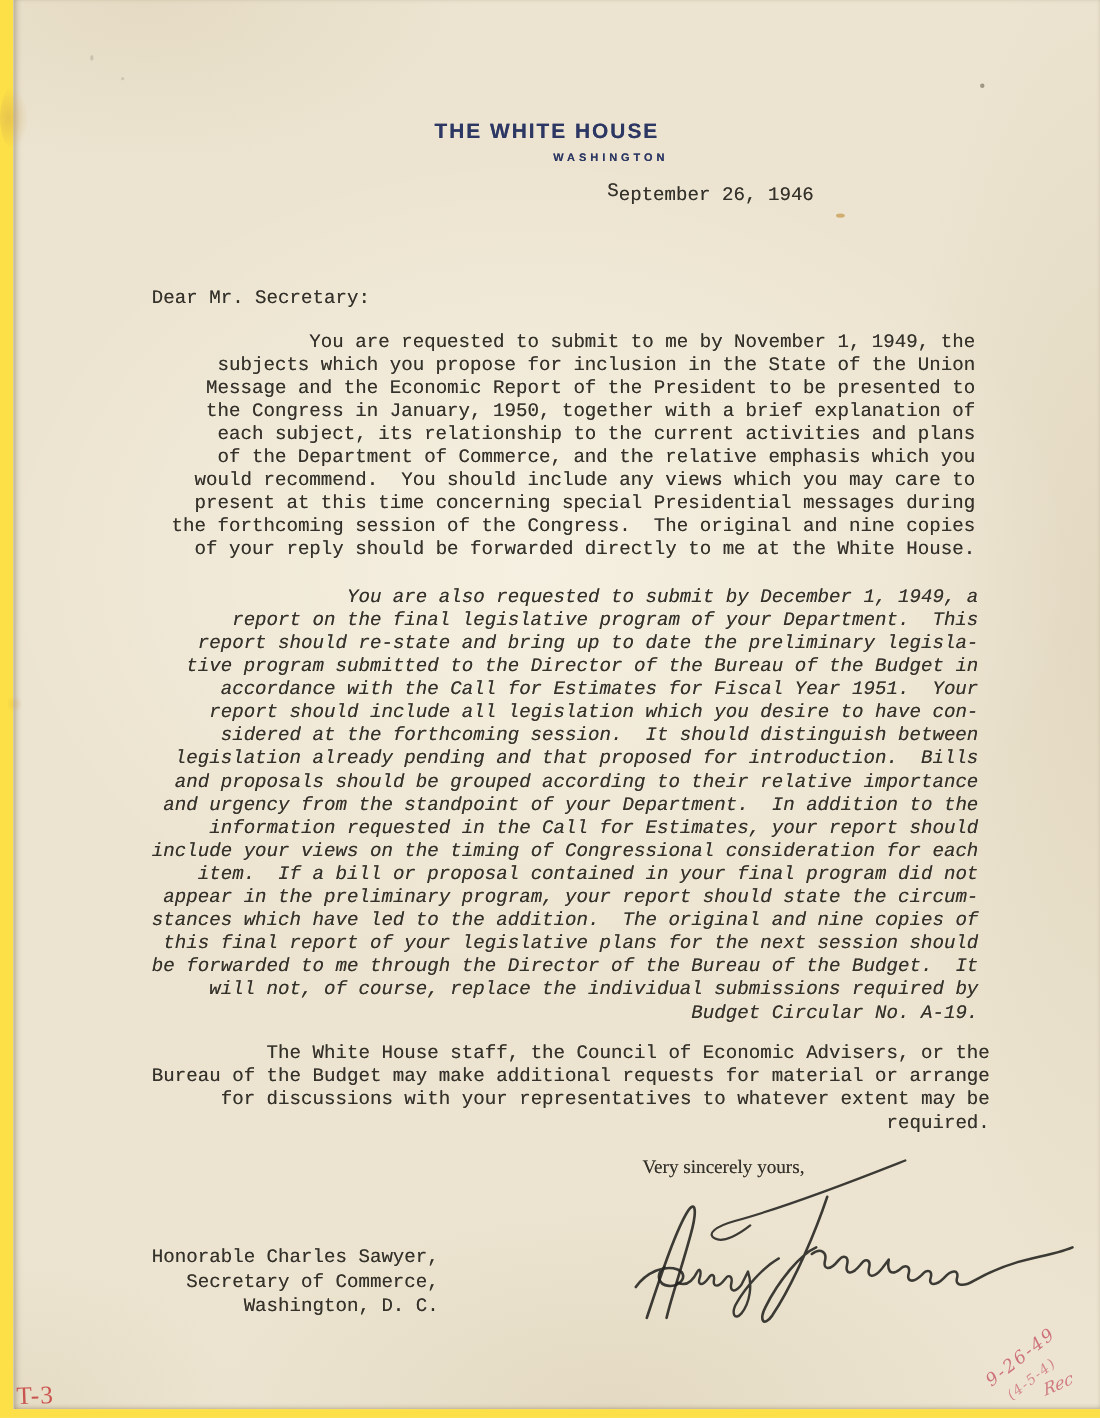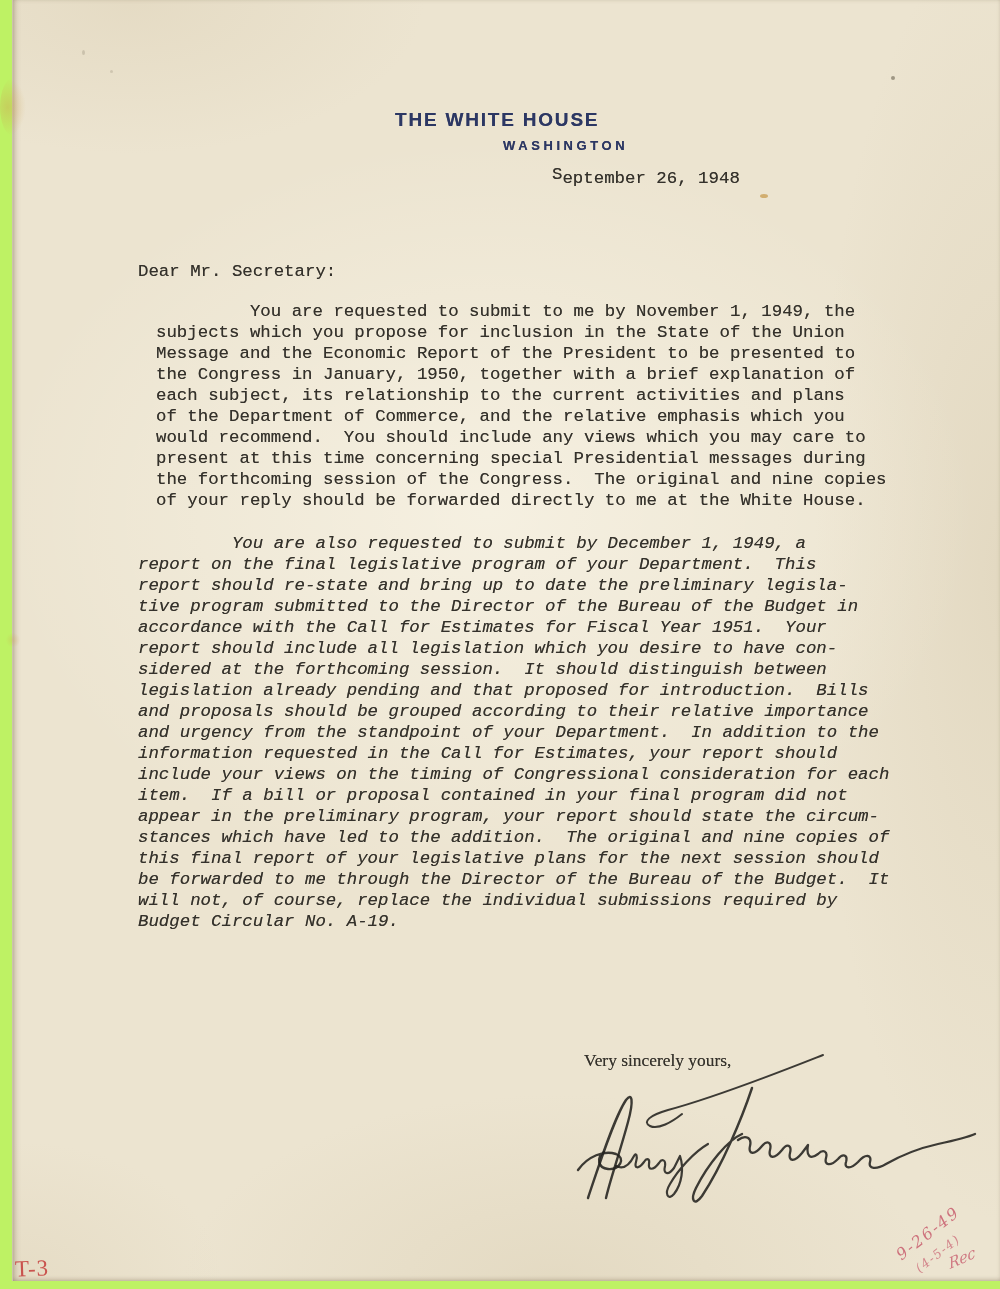--- a/index.html
+++ b/index.html
@@ -1,36 +1,36 @@
 <!DOCTYPE html>
 <html><head>
 <meta charset="utf-8">
 <style>
   html,body{margin:0;padding:0;background:#f6f5f2;}
-  #page{position:relative;width:1000px;height:1289px;overflow:hidden;background:#bef264;
-        font-family:"Liberation Mono",monospace;}
+  #page{position:relative;width:1000px;height:1289px;overflow:hidden;background:#fde047;
+        font-family:"Liberation Mono",monospace;text-align:right;}
   
   #paper{position:absolute;left:12px;top:0;width:988px;height:1281px;
     background-color:#ece4d0;
     background-image:
       radial-gradient(ellipse 680px 520px at 48% 40%, rgba(255,252,242,.50), rgba(255,252,242,0) 72%),
       radial-gradient(ellipse 260px 900px at 100% 45%, rgba(203,188,156,.28), rgba(203,188,156,0) 72%),
       radial-gradient(ellipse 420px 220px at 12% 0%, rgba(212,198,168,.30), rgba(212,198,168,0) 70%),
       radial-gradient(ellipse 520px 260px at 55% 100%, rgba(206,192,160,.28), rgba(206,192,160,0) 72%),
       radial-gradient(ellipse 300px 200px at 0% 100%, rgba(210,196,164,.25), rgba(210,196,164,0) 70%);
     box-shadow: inset 4px 0 6px -3px rgba(110,95,65,.45), inset 0 -3px 5px -2px rgba(110,95,65,.30),
                 inset -2px 0 4px -2px rgba(110,95,65,.25);
     border-left:1px solid #cdc3ac;}
   .type{position:absolute;color:#34312b;font-size:17.4px;line-height:21px;white-space:pre;
         text-shadow:0 0 .6px rgba(52,49,42,.65);}
   #letterhead-title{position:absolute;left:395px;top:109px;color:#2c3763;
         font-family:"Liberation Sans",sans-serif;font-weight:700;font-size:19px;
         letter-spacing:1.8px;white-space:pre;text-shadow:0 0 .5px rgba(44,55,99,.8);}
   #letterhead-sub{position:absolute;left:503px;top:138px;color:#2c3763;
-        font-family:"Liberation Sans",sans-serif;font-weight:700;font-size:13px;
+        font-family:"Liberation Sans",sans-serif;font-weight:700;font-size:10px;
         letter-spacing:3.6px;white-space:pre;text-shadow:0 0 .5px rgba(44,55,99,.8);}
   #date-line{left:552px;top:168px;}
   #date-line .raised{position:relative;top:-4px;}
   #salutation{left:138px;top:261px;}
   #para1{left:156px;top:301px;}
   #para2{left:138px;top:533px;font-style:italic;}
   #para3{left:138px;top:948px;}
   #closing{left:584px;top:1050px;font-family:Liberation Serif, serif;}
   #addressee{left:138px;top:1133px;line-height:22.5px;}
   #signature-svg{position:absolute;left:570px;top:1048px;width:420px;height:165px;}
@@ -60,21 +60,21 @@
   <div id="stain-1"></div>
   <div id="stain-2"></div>
   <div class="speck" style="left:891px;top:76px;width:4px;height:4px;background:rgba(95,87,70,.55);"></div>
   <div class="speck" style="left:760px;top:194px;width:8px;height:4px;background:rgba(192,138,48,.6);"></div>
   <div class="speck" style="left:82px;top:50px;width:3px;height:5px;background:rgba(150,140,120,.35);"></div>
   <div class="speck" style="left:110px;top:70px;width:3px;height:3px;background:rgba(150,140,120,.3);"></div>
 
   <div id="letterhead-title">THE WHITE HOUSE</div>
   <div id="letterhead-sub">WASHINGTON</div>
 
-  <div id="date-line" class="type"><span class="raised">S</span><span>eptember 26, 1948</span></div>
+  <div id="date-line" class="type"><span class="raised">S</span><span>eptember 26, 1946</span></div>
 
   <div id="salutation" class="type">Dear Mr. Secretary:</div>
   <div id="para1" class="type">         You are requested to submit to me by November 1, 1949, the
 subjects which you propose for inclusion in the State of the Union
 Message and the Economic Report of the President to be presented to
 the Congress in January, 1950, together with a brief explanation of
 each subject, its relationship to the current activities and plans
 of the Department of Commerce, and the relative emphasis which you
 would recommend.  You should include any views which you may care to
 present at this time concerning special Presidential messages during
@@ -92,36 +92,43 @@
 and urgency from the standpoint of your Department.  In addition to the
 information requested in the Call for Estimates, your report should
 include your views on the timing of Congressional consideration for each
 item.  If a bill or proposal contained in your final program did not
 appear in the preliminary program, your report should state the circum-
 stances which have led to the addition.  The original and nine copies of
 this final report of your legislative plans for the next session should
 be forwarded to me through the Director of the Bureau of the Budget.  It
 will not, of course, replace the individual submissions required by
 Budget Circular No. A-19.</div>
+  <div id="para3" class="type">         The White House staff, the Council of Economic Advisers, or the
+Bureau of the Budget may make additional requests for material or arrange
+for discussions with your representatives to whatever extent may be
+required.</div>
 
   <div id="closing" class="type">Very sincerely yours,</div>
 
   <svg id="signature-svg" viewBox="0 0 420 165" xmlns="http://www.w3.org/2000/svg">
     <title>Harry Truman</title>
 
     <path stroke-width="2.4" d="M 18 150 C 28 120 44 70 56 52 C 62 44 64 52 58 74 C 50 104 40 132 36 150"></path>
     <path stroke-width="2.4" d="M 8 122 C 18 108 34 102 46 106 C 56 110 50 122 38 121 C 28 120 26 110 34 104"></path>
     <path stroke-width="2.2" d="M 46 118 C 54 122 60 116 64 108 C 66 104 68 108 66 114 C 64 120 68 122 74 114 C 77 109 80 111 79 116 C 78 122 83 123 89 115 C 92 110 96 112 95 118 C 93 126 98 128 104 120 L 110 108 C 114 120 112 136 104 146 C 98 153 94 146 100 136 C 108 122 124 104 138 96"></path>
 
     <path stroke-width="2.0" d="M 253 7 C 225 18 150 48 98 62 C 80 67 72 74 80 78 C 88 82 102 74 112 66"></path>
 
     <path stroke-width="2.4" d="M 182 40 C 172 70 152 118 132 148 C 124 159 120 152 126 140 C 138 116 158 92 172 86"></path>
 
     <path stroke-width="2.3" d="M 168 92 C 176 86 182 90 180 98 C 178 106 184 108 192 98 C 197 92 202 94 200 102 C 198 110 204 112 212 102 C 217 95 222 97 220 105 C 218 113 224 115 232 105 L 238 97 C 236 108 240 112 248 106 C 253 101 258 103 256 110 C 254 117 260 119 268 111 C 273 105 278 107 276 114 C 274 120 280 122 288 114 C 296 105 302 107 300 114 C 298 121 306 122 316 116 C 330 108 350 100 368 96 C 382 93 396 90 405 86"></path>
   </svg>
 
+  <div id="addressee" class="type">Honorable Charles Sawyer,
+Secretary of Commerce,
+Washington, D. C.</div>
 
   <div id="note-date" class="red-note">9-26-49</div>
   <div id="note-num" class="red-note">(4-5-4)</div>
   <div id="note-scribble" class="red-note">Rec</div>
   <div id="file-mark">T-3</div>
 
 </div>
 
 </body></html>

